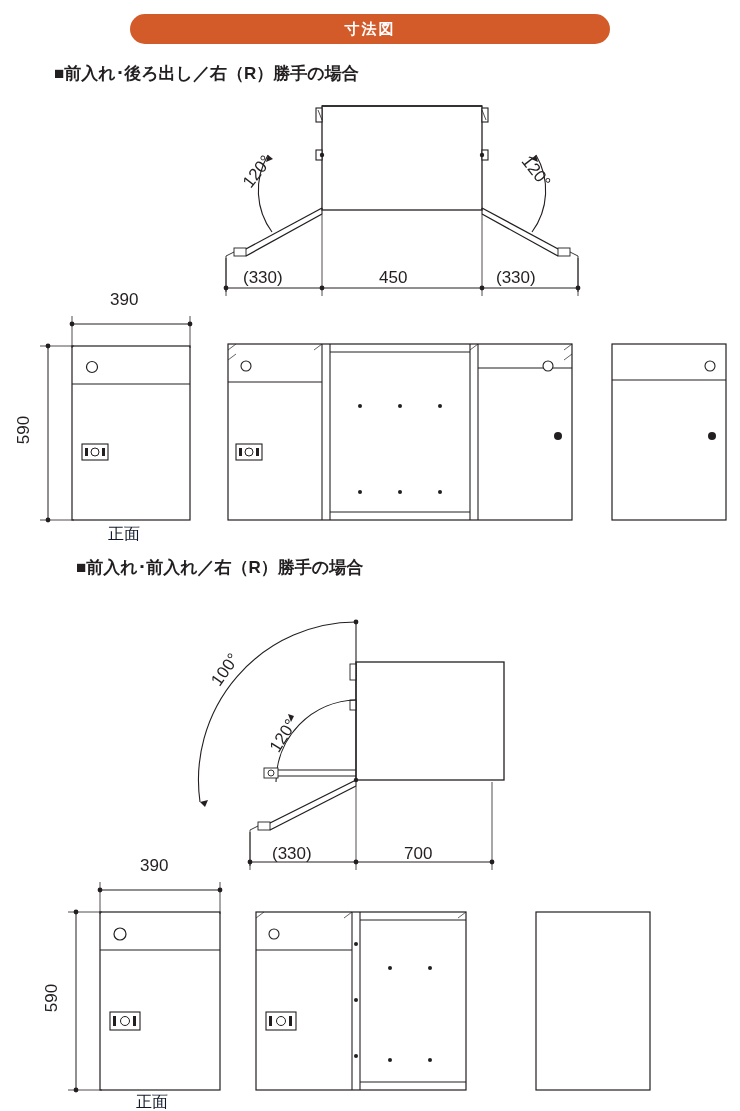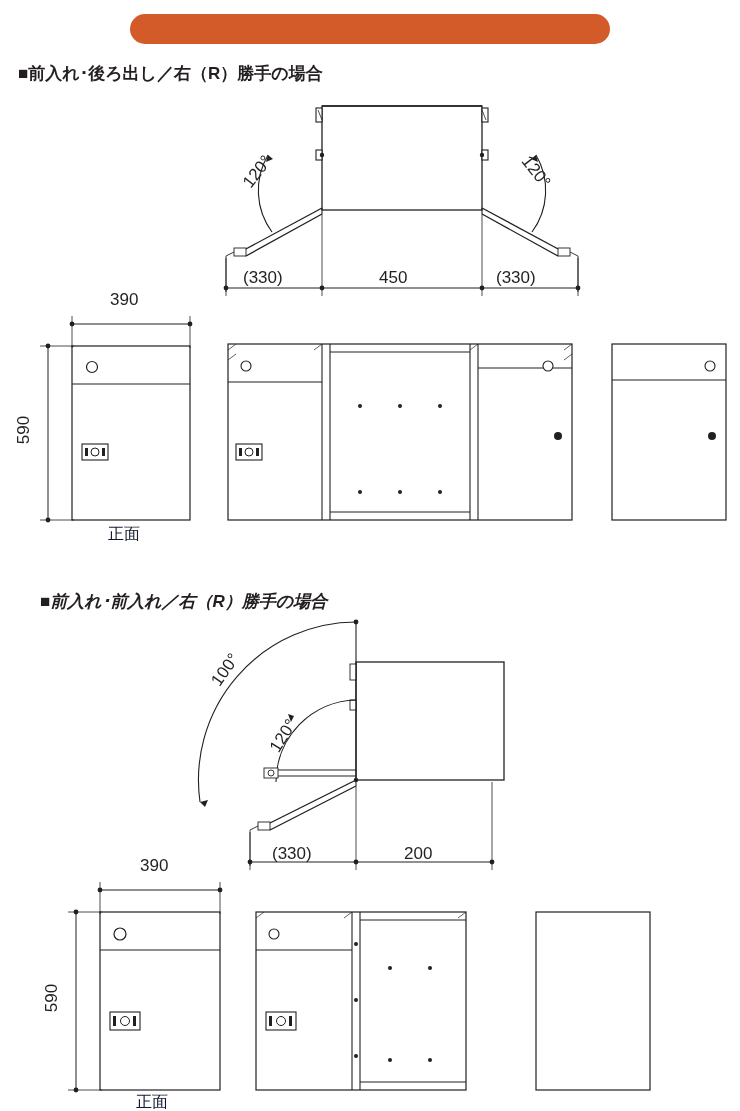--- a/index.html
+++ b/index.html
@@ -18,36 +18,37 @@
     position:absolute;left:130px;top:0;width:480px;height:30px;
     background:#d35b2a;border-radius:15px;
   }
   .title-text{
     position:absolute;left:130px;top:0;width:480px;height:30px;
     line-height:30px;text-align:center;color:#ffffff;
     font-size:15px;font-weight:bold;letter-spacing:2px;
   }
   .section-head{
     position:absolute;font-size:17px;font-weight:bold;color:#231f20;
-    letter-spacing:0px;white-space:nowrap;
+    letter-spacing:0px;white-space:nowrap;margin-left:36px;
   }
   svg{position:absolute;left:0;top:0;}
   .dimlabel{
     position:absolute;font-size:17px;color:#231f20;white-space:nowrap;
   }
   .caption{
     position:absolute;font-size:16px;color:#0f172a;white-space:nowrap;font-weight:500;
   }
   .rot{transform-origin:center center;}
 </style>
 </head>
 <body>
 
 <div class="title-bar">
   <div class="title-pill"></div>
+  <div class="title-text">寸法図</div>
 </div>
 
 <div class="section-head" style="left:18px;top:62px;">
   <span>■前入れ･後ろ出し／右（R）勝手の場合</span>
 </div>
 
 <svg width="740" height="1111" viewBox="0 0 740 1111" aria-hidden="true">
   <g fill="none" stroke="#231f20" stroke-width="1.1" shape-rendering="geometricPrecision">
 
     <rect x="322" y="106" width="160" height="104" fill="#ffffff" stroke="#231f20" stroke-width="1.3"></rect>
@@ -251,25 +252,25 @@
 <div class="dimlabel rot" style="left:518px;top:162px;transform:rotate(52deg);">120°</div>
 
 <div class="dimlabel" style="left:243px;top:268px;">(330)</div>
 <div class="dimlabel" style="left:379px;top:268px;">450</div>
 <div class="dimlabel" style="left:496px;top:268px;">(330)</div>
 
 <div class="dimlabel" style="left:110px;top:290px;">390</div>
 <div class="dimlabel rot" style="left:10px;top:420px;transform:rotate(-90deg);">590</div>
 <div class="caption" style="left:108px;top:524px;">正面</div>
 
-<div class="section-head" style="left:40px;top:590px;font-style:italic;">
+<div class="section-head" style="left:40px;top:556px;">
   <span>■前入れ･前入れ／右（R）勝手の場合</span>
 </div>
 
 <div class="dimlabel rot" style="left:208px;top:660px;transform:rotate(-55deg);">100°</div>
 <div class="dimlabel rot" style="left:266px;top:726px;transform:rotate(-58deg);">120°</div>
 
 <div class="dimlabel" style="left:272px;top:844px;">(330)</div>
-<div class="dimlabel" style="left:404px;top:844px;">200</div>
+<div class="dimlabel" style="left:404px;top:844px;">700</div>
 
 <div class="dimlabel" style="left:140px;top:856px;">390</div>
 <div class="dimlabel rot" style="left:38px;top:988px;transform:rotate(-90deg);">590</div>
 <div class="caption" style="left:136px;top:1092px;">正面</div>
 
 </body></html>

